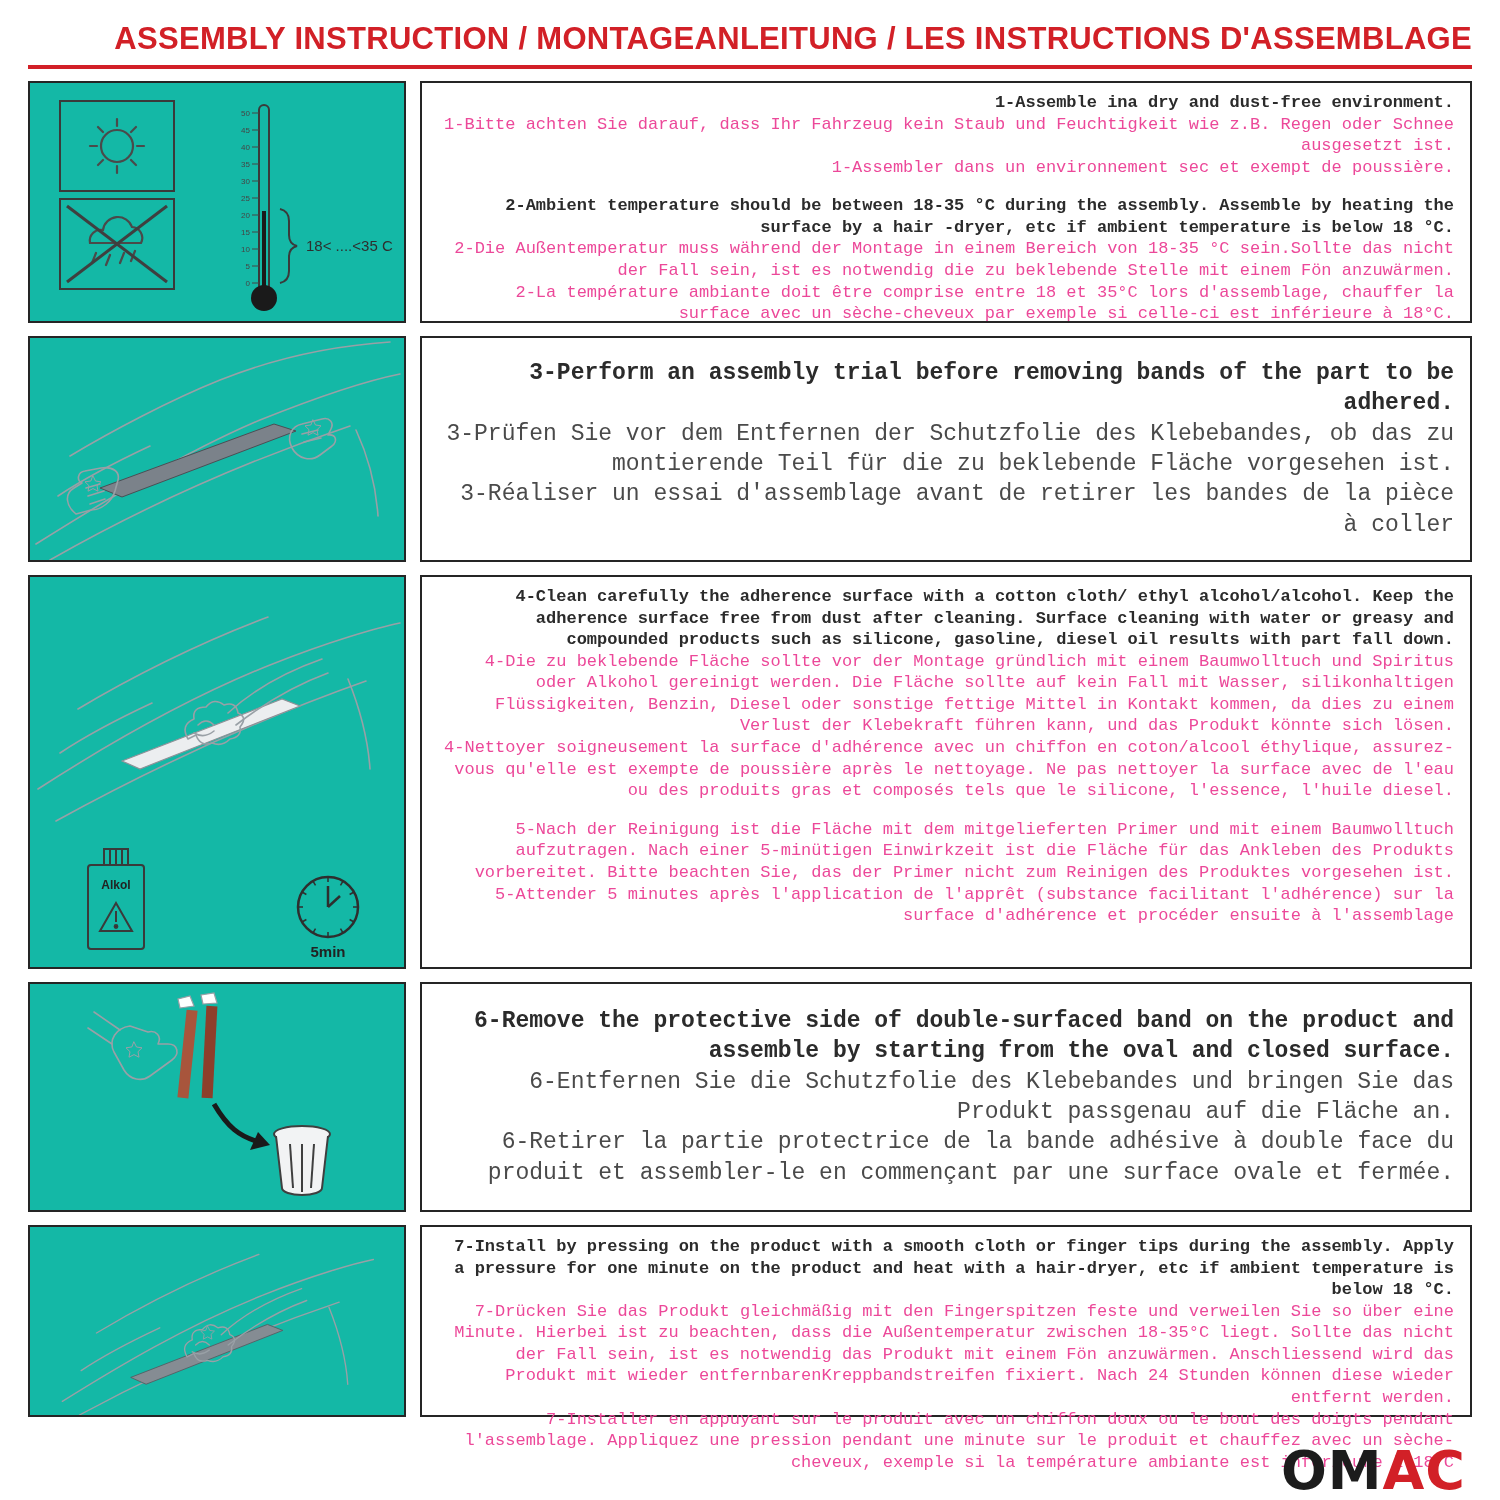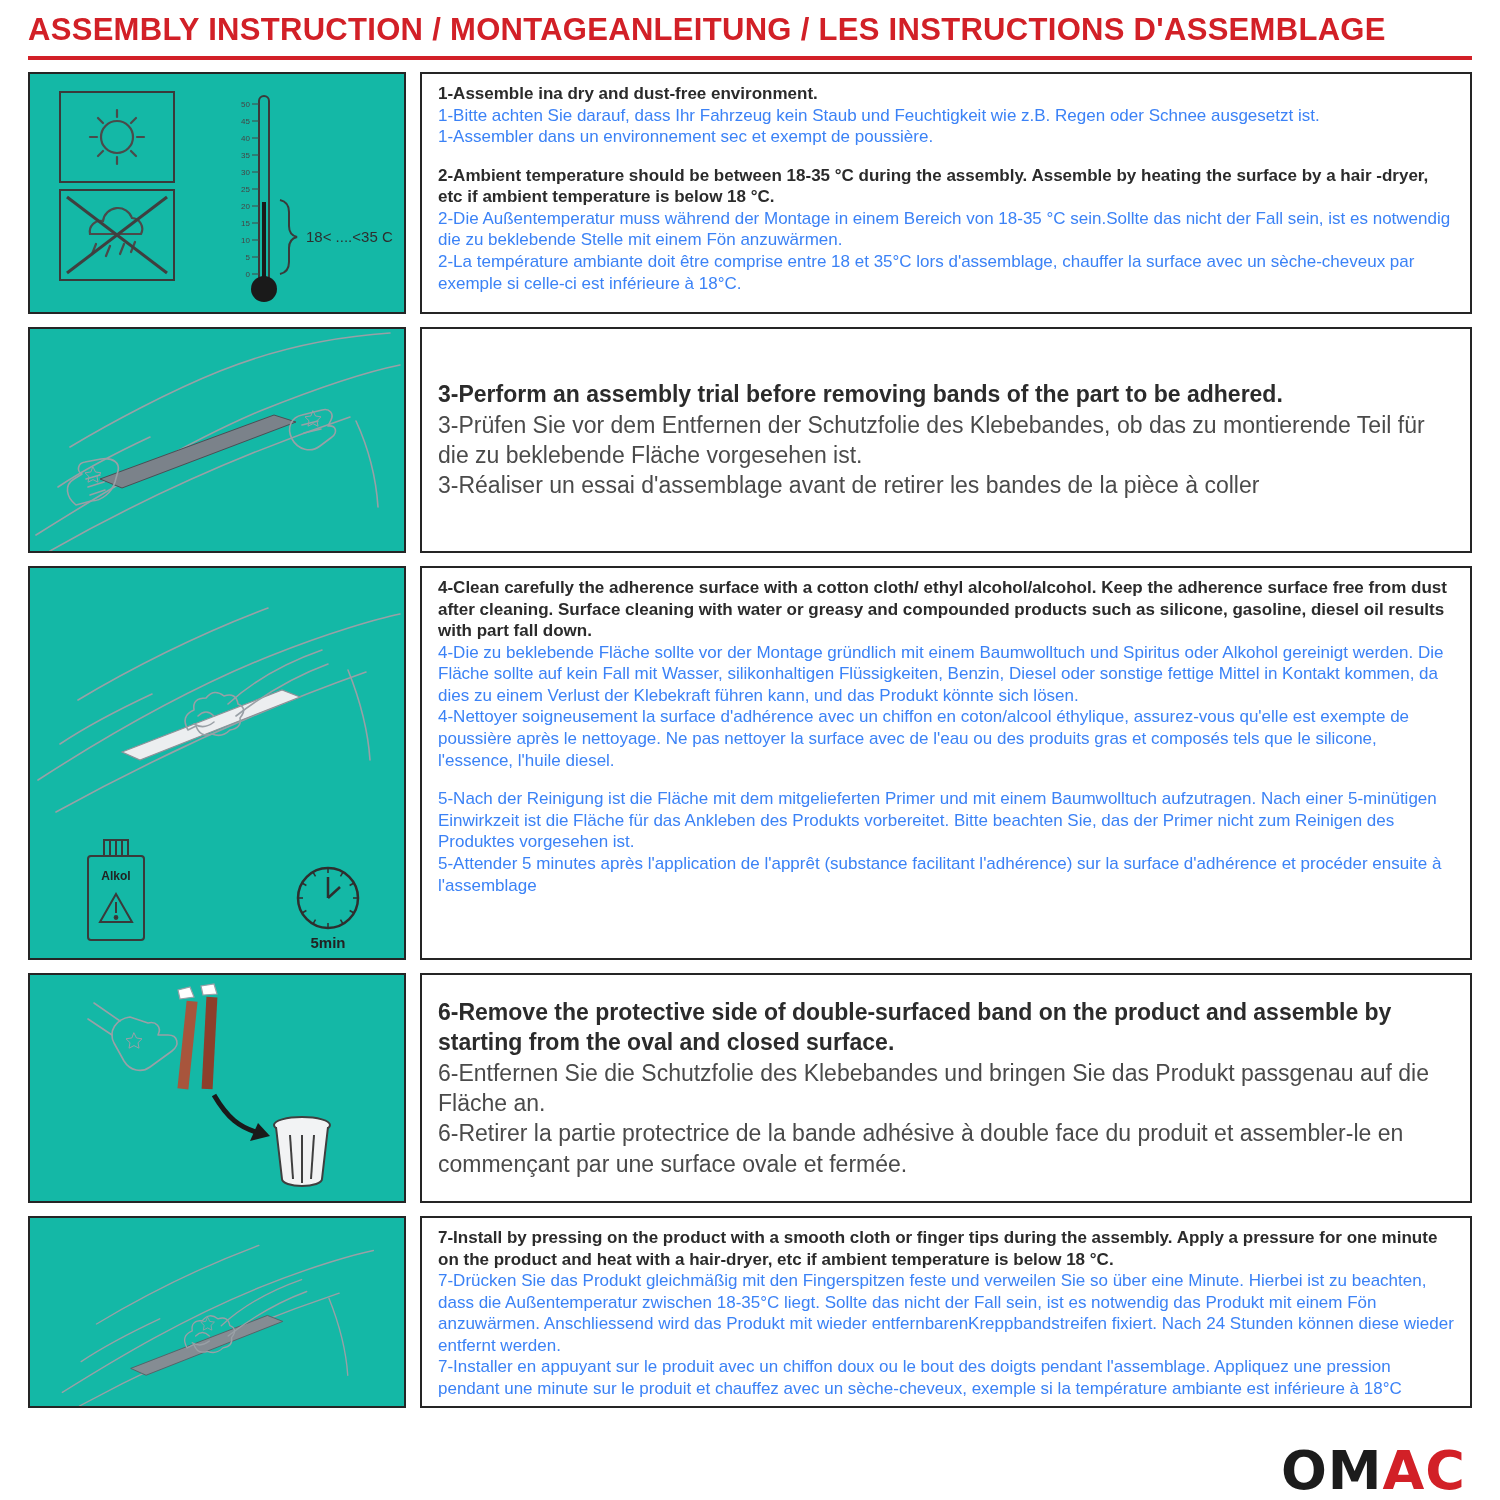--- a/index.html
+++ b/index.html
@@ -4,21 +4,21 @@
 <style>
   * { margin:0; padding:0; box-sizing:border-box; }
   html,body { width:1500px; height:1500px; }
   body {
     background:#ffffff;
     font-family:"Liberation Sans", sans-serif;
     color:#474747;
     position:relative;
     overflow:hidden;
   }
-  .page { padding:12px 28px 0 28px; }
+  .page { padding:21px 28px 0 28px;text-align:right; }
 
   .title {
     color:#d22027;
     font-weight:bold;
     font-size:31px;
     letter-spacing:0.3px;
     white-space:nowrap;
   }
   .title-rule { height:4px; background:#d22027; margin-top:8px; margin-bottom:12px; }
 
@@ -33,24 +33,25 @@
     overflow:hidden;
   }
   .illus svg { width:100%; height:100%; display:block; }
 
   .txt {
     flex:1;
     border:2px solid #252525;
     padding:9px 16px;
     display:flex; flex-direction:column; justify-content:flex-start;
     background:#fff;
+    font-family:Liberation Mono, monospace;
   }
   .txt.center { justify-content:center; }
 
-  .s-sm p { font-size:17px; line-height:1.27; color:#3b82f6; }
+  .s-sm p { font-size:17px; line-height:1.27; color:#ec4899; }
   .s-lg p { font-size:23px; line-height:1.32; color:#4a4a4a; }
   p.b { font-weight:bold; color:#2b2b2b; }
   .gap { height:17px; flex:0 0 auto; }
 
   
   .ln  { stroke:#3a3a3a; stroke-width:2; fill:none; }
   .ln2 { stroke:#4a4a4a; stroke-width:2.2; fill:none; stroke-linecap:round; }
   .sk  { stroke:#99a0a6; stroke-width:1.6; fill:none; stroke-linecap:round; stroke-linejoin:round; }
   svg text { font-family:"Liberation Sans", sans-serif; }
 

